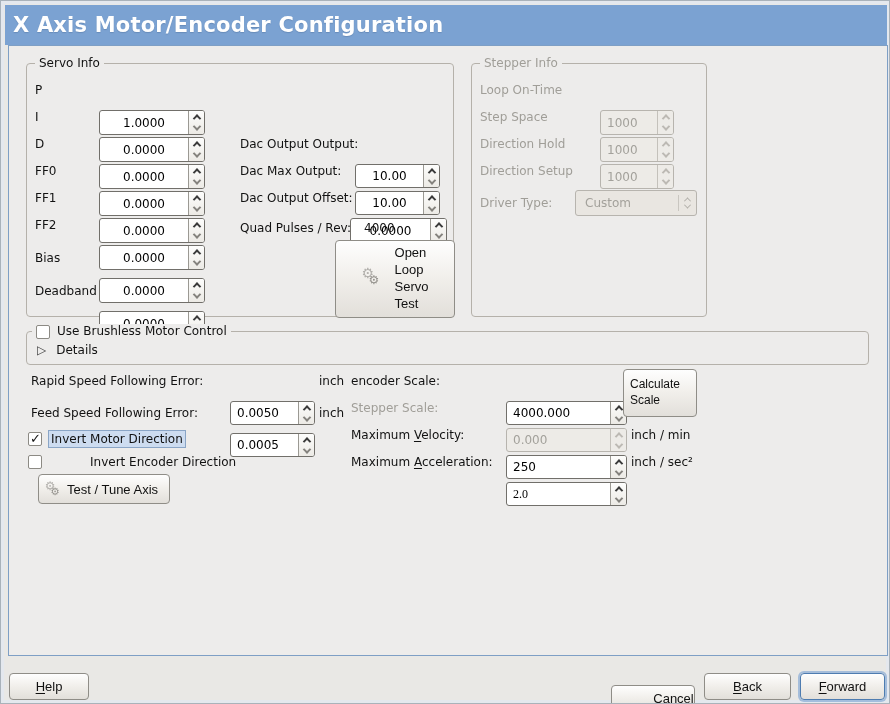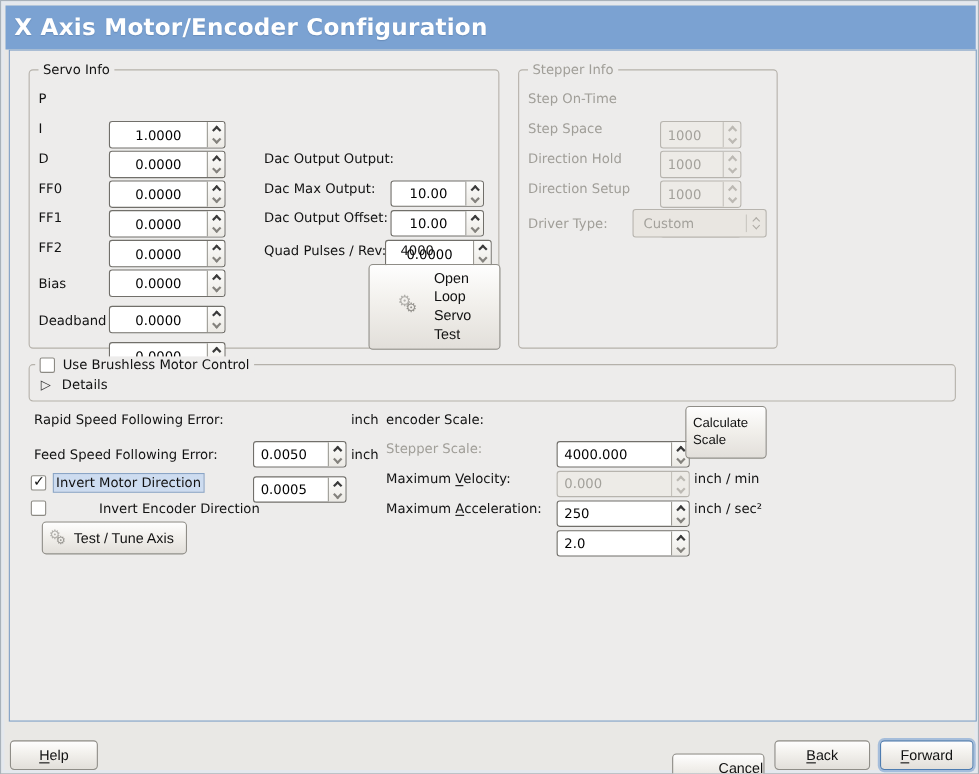--- a/index.html
+++ b/index.html
@@ -246,21 +246,21 @@
         <span class="multi">Open
 Loop
 Servo
 Test</span>
       </button>
     </div>
 
     <div class="frame" style="left:462px;top:17px;width:236px;height:254px;">
       <span class="legend dim">Stepper Info</span>
 
-      <div class="lbl dim" style="left:8px;top:18px;">Step On-Time</div>
+      <div class="lbl dim" style="left:8px;top:18px;">Loop On-Time</div>
       <div class="sb dis" style="left:128px;top:14px;width:74px;height:25px;">
         <input disabled="" value="1000" style="">
         <span class="spin">
             <span class="half">
               <i class="chev up"></i>
             </span>
             <span class="half">
               <i class="chev down"></i>
             </span>
           </span>
@@ -410,21 +410,21 @@
             <i class="chev up"></i>
           </span>
           <span class="half">
             <i class="chev down"></i>
           </span>
         </span>
     </div>
     <div class="lbl" style="left:622px;top:381px;">inch / min</div>
 
     <div class="lbl" style="left:342px;top:408px;"><span>Maximum </span><span class="u">A</span><span>cceleration:</span></div>
-    <div class="sb" style="left:497px;top:404px;width:121px;height:24px;">
+    <div class="sb" style="left:497px;top:404px;width:121px;height:24px;font-family:Liberation Serif, serif;">
       <input value="2.0" style="">
       <span class="spin">
           <span class="half">
             <i class="chev up"></i>
           </span>
           <span class="half">
             <i class="chev down"></i>
           </span>
         </span>
     </div>

